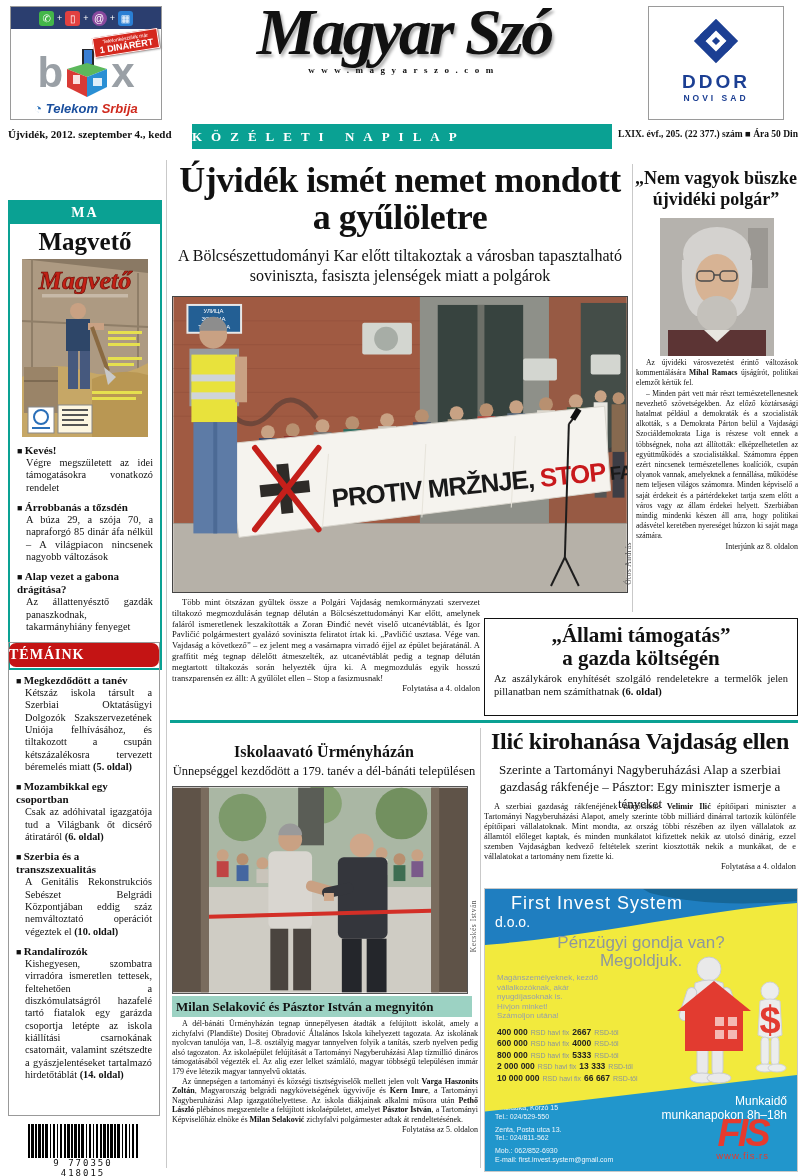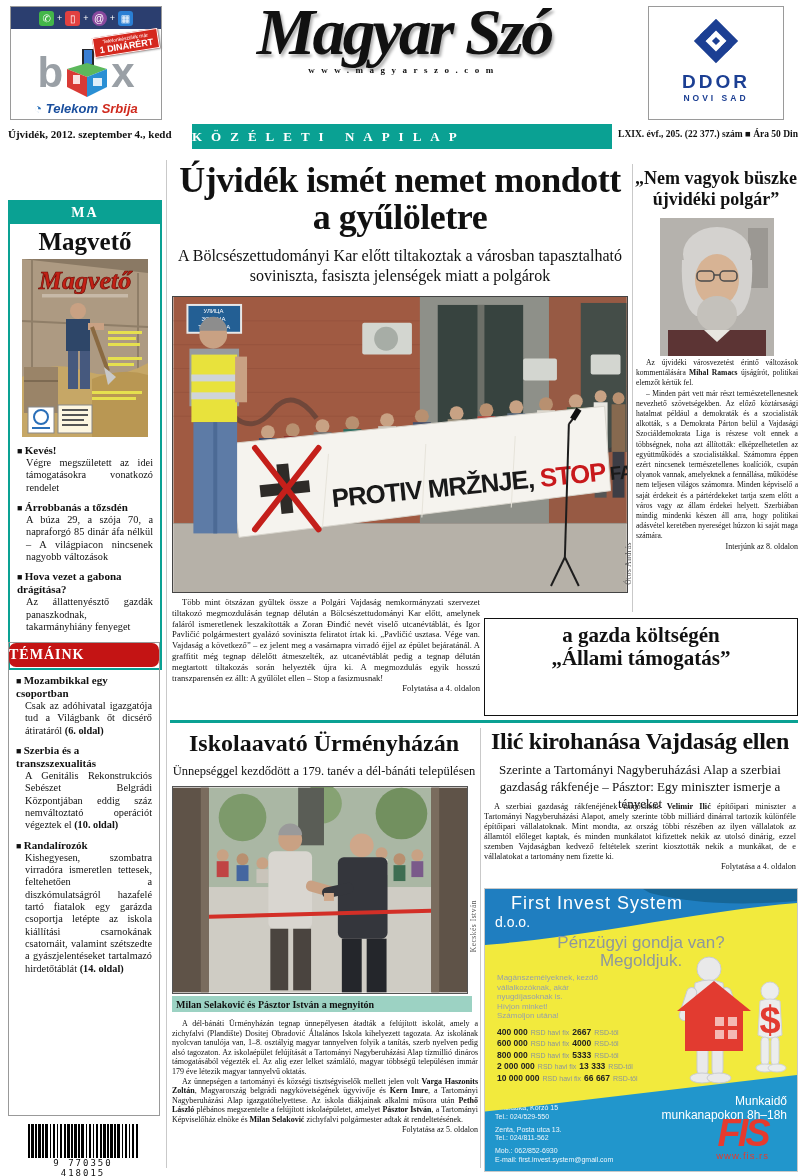--- a/index.html
+++ b/index.html
@@ -45,23 +45,23 @@
   .bars{height:34px;background:repeating-linear-gradient(90deg,#000 0 1.6px,#fff 1.6px 3.1px,#000 3.1px 5.6px,#fff 5.6px 7.2px);}
   .bcnum{font-family:"DejaVu Sans Mono",monospace;font-size:9px;letter-spacing:2px;text-align:center;}
   
   .lead-h{font-size:36px;line-height:1.03;letter-spacing:-.5px;}
   .lead-sub{font-size:16px;line-height:1.22;font-weight:normal;}
   .body-sm p{margin:0;text-indent:10px;}
   .int-h{font-size:18px;line-height:1.15;}
   .state-box{border:1.5px solid #111;padding:5px 9px;}
   .state-h{font-size:21px;line-height:1.08;}
   .state-t{font-size:10.5px;line-height:1.2;margin-top:4px;}
-  .sch-h{font-size:24px;}
+  .sch-h{font-size:16px;margin-top:13px;}
   .sch-sub{font-size:12.5px;font-weight:normal;}
-  .capbar{background:var(--capteal);font-weight:bold;font-size:10px;padding:3px 4px 2px;}
+  .capbar{background:var(--capteal);font-weight:bold;font-size:13px;padding:3px 4px 2px;}
   .ilic-h{font-size:24px;letter-spacing:-.3px;}
   .ilic-sub{font-size:13px;line-height:1.3;font-weight:normal;}
   
   .fis{background:#f2ea3d;overflow:hidden;font-family:"Liberation Sans",sans-serif;border:1px solid #c9c9c9;}
   .fis-co{color:#fff;font-size:18px;letter-spacing:1px;}
   .fis-doo{color:#fff;font-size:14px;}
   .fis-q{color:#8d979e;font-size:17px;text-align:center;line-height:1.2;}
   .fis-pitch div{font-size:8px;color:#98a1a8;line-height:9.5px;}
   .fis-rate{font-size:7px;color:#8a949c;line-height:10.4px;white-space:nowrap;}
   .fis-rate .amt{color:#222;font-size:8.5px;font-weight:bold;margin-right:3px;}
@@ -181,27 +181,31 @@
     </svg>
     <div class="sb-item">
       <div class="t">Kevés!</div>
       <div class="x">Végre megszületett az idei támogatásokra vonatkozó rendelet</div>
     </div>
     <div class="sb-item">
       <div class="t">Árrobbanás a tőzsdén</div>
       <div class="x">A búza 29, a szója 70, a napraforgó 85 dinár áfa nélkül – A világpiacon nincsenek nagyobb változások</div>
     </div>
     <div class="sb-item">
-      <div class="t">Hova vezet a gabona drágítása?</div>
+      <div class="t">Alap vezet a gabona drágítása?</div>
       <div class="x">Az állattenyésztő gazdák panaszkodnak, takarmányhiány fenyeget</div>
     </div>
   </div>
 
   <div class="abs tm-box" style="left:8px;top:642px;width:150px;height:472px;">
     <div class="tm-head">TÉMÁINK</div>
+    <div class="sb-item">
+      <div class="t">Megkezdődött a tanév</div>
+      <div class="x"><span>Kétszáz iskola társult a Szerbiai Oktatásügyi Dolgozók Szakszervezetének Uniója felhívásához, és tiltakozott a csupán kétszázalékosra tervezett béremelés miatt</span> <span class="pg">(5. oldal)</span></div>
+    </div>
     <div class="sb-item">
       <div class="t">Mozambikkal egy csoportban</div>
       <div class="x"><span>Csak az adóhivatal igazgatója tud a Világbank őt dicsérő átiratáról</span> <span class="pg">(6. oldal)</span></div>
     </div>
     <div class="sb-item">
       <div class="t">Szerbia és a transzszexualitás</div>
       <div class="x"><span>A Genitális Rekonstrukciós Sebészet Belgrádi Központjában eddig száz nemváltoztató operációt végeztek el</span> <span class="pg">(10. oldal)</span></div>
     </div>
     <div class="sb-item">
       <div class="t">Randalírozók</div>
@@ -342,22 +346,23 @@
     </svg>
   </div>
   <div class="abs just body-sm" style="left:636px;top:358px;width:162px;font-size:7.6px;line-height:10.2px;">
     <p><span>Az újvidéki városvezetést érintő változások kommentálására </span><b>Mihal Ramacs</b><span> újságírót, politikai elemzőt kértük fel.</span></p>
     <p>– Minden párt vett már részt természetellenesnek nevezhető szövetségekben. Az előző köztársasági hatalmat például a demokraták és a szocialisták alkották, s a Demokrata Párton belül a Vajdasági Szociáldemokrata Liga is részese volt ennek a többségnek, noha azt állították: elképzelhetetlen az együttműködés a szocialistákkal. Számomra éppen ezért nincsenek természetellenes koalíciók, csupán olyanok vannak, amelyeknek a fennállása, működése nem teljesen világos számomra. Minden képviselő a saját érdekeit és a pártérdekeket tartja szem előtt a város vagy az állam érdekei helyett. Szerbiában mindig mindenki készen áll arra, hogy politikai adásvétel keretében nyereséget húzzon ki saját maga számára.</p>
     <div class="cont" style="font-size:8px;">Interjúnk az 8. oldalon</div>
   </div>
   <div class="abs vcredit" style="left:624px;top:542px;">Ótos András</div>
 
   <div class="abs state-box" style="left:484px;top:618px;width:294px;height:86px;">
+    <div class="hlc state-h">„Állami támogatás”</div>
     <div class="hlc state-h">a gazda költségén</div>
-    <div class="hlc state-h">„Állami támogatás”</div>
+    <div class="just state-t"><span>Az aszálykárok enyhítését szolgáló rendeletekre a termelők jelen pillanatban nem számíthatnak </span><b>(6. oldal)</b></div>
   </div>
 
   <div class="abs" style="left:170px;top:720px;width:628px;height:3px;background:var(--teal);"></div>
 
   <div class="abs hlc sch-h" style="left:170px;top:730px;width:308px;">Iskolaavató Ürményházán</div>
   <div class="abs hlc sch-sub" style="left:170px;top:764px;width:308px;">Ünnepséggel kezdődött a 179. tanév a dél-bánáti településen</div>
   <div class="abs" style="left:172px;top:786px;width:296px;height:208px;border:1px solid #555;box-sizing:border-box;">
     <svg width="294" height="206" viewBox="0 0 296 206">
       <rect width="296" height="206" fill="#c9c5be"></rect>
       <rect x="36" y="0" width="224" height="100" fill="#aab7a4"></rect>

